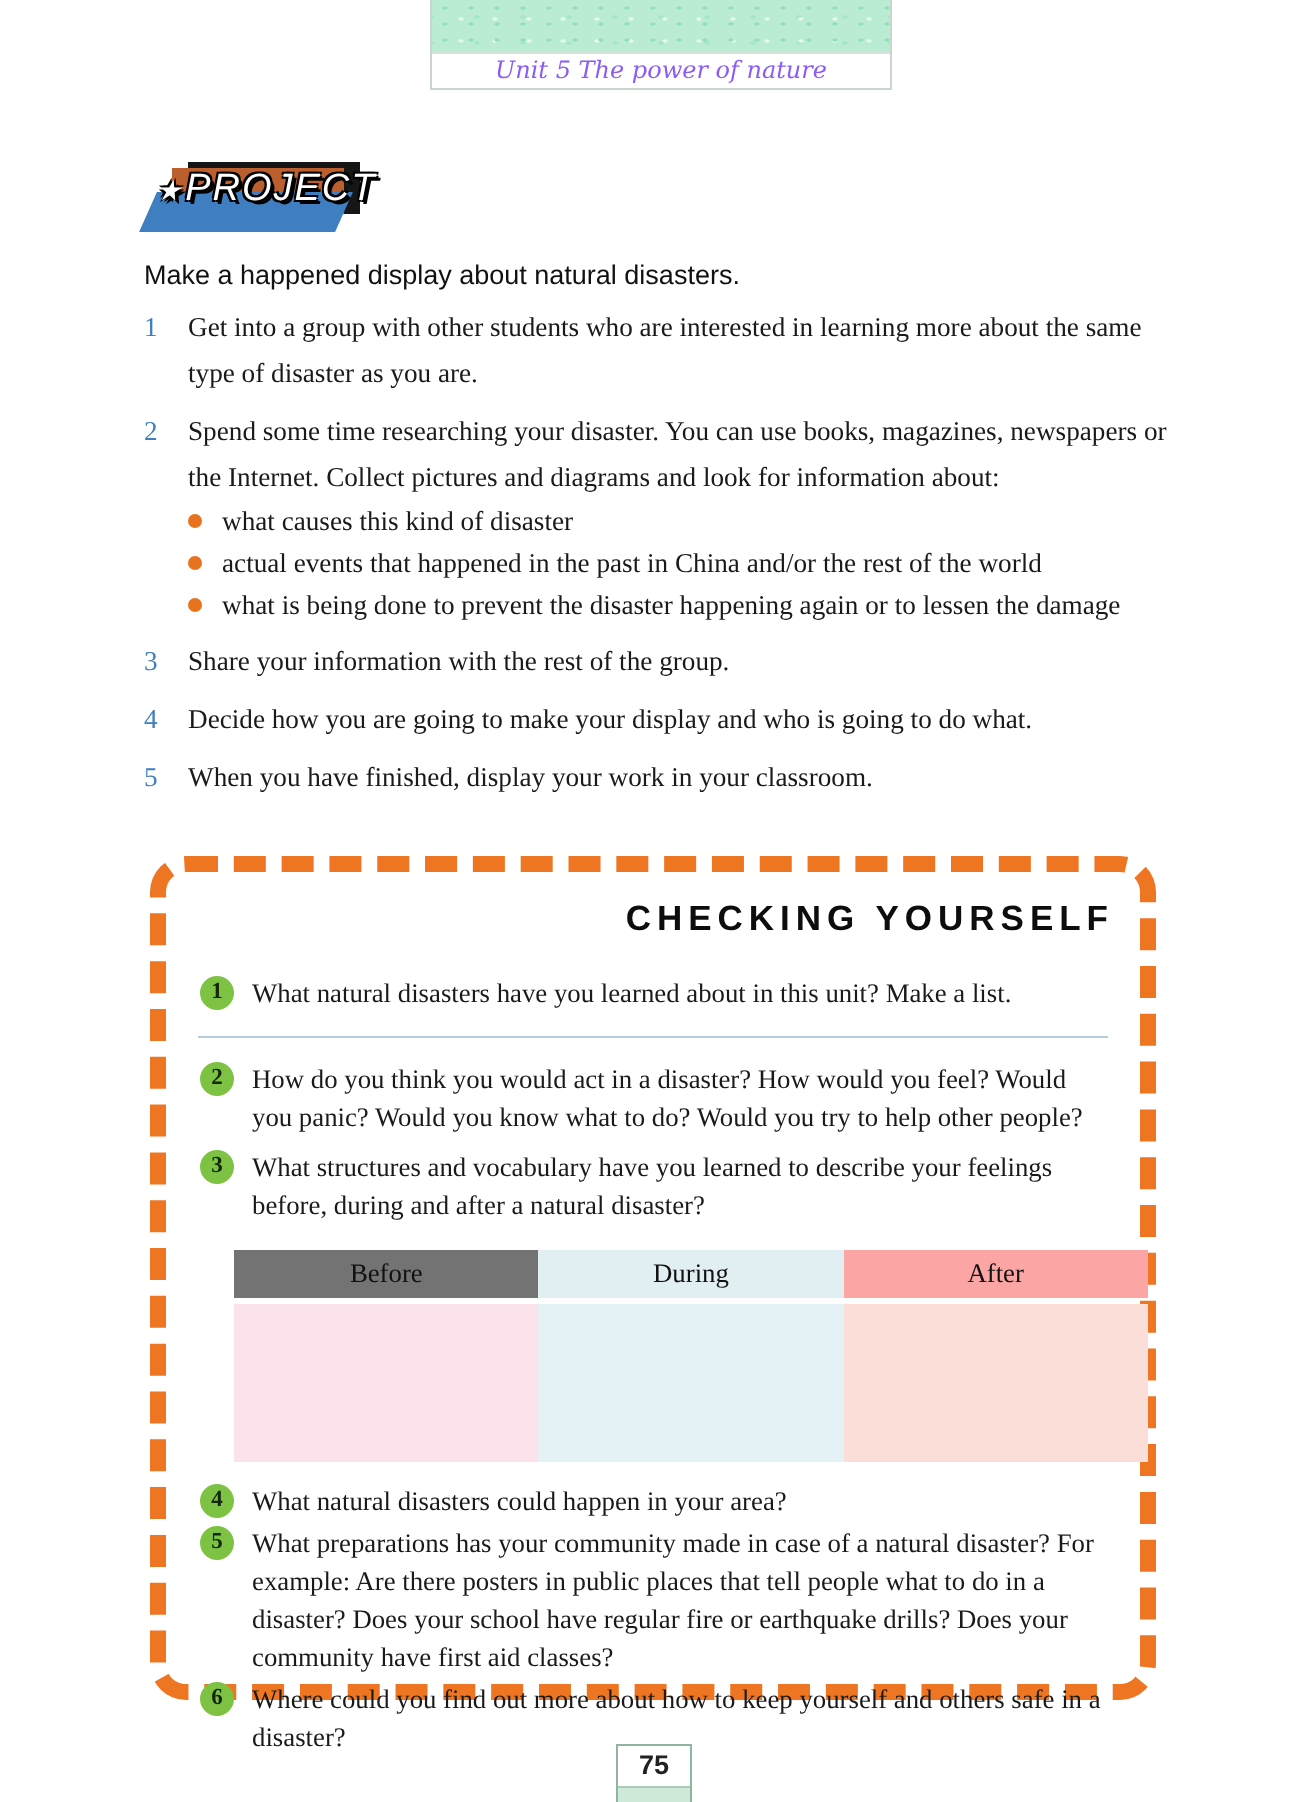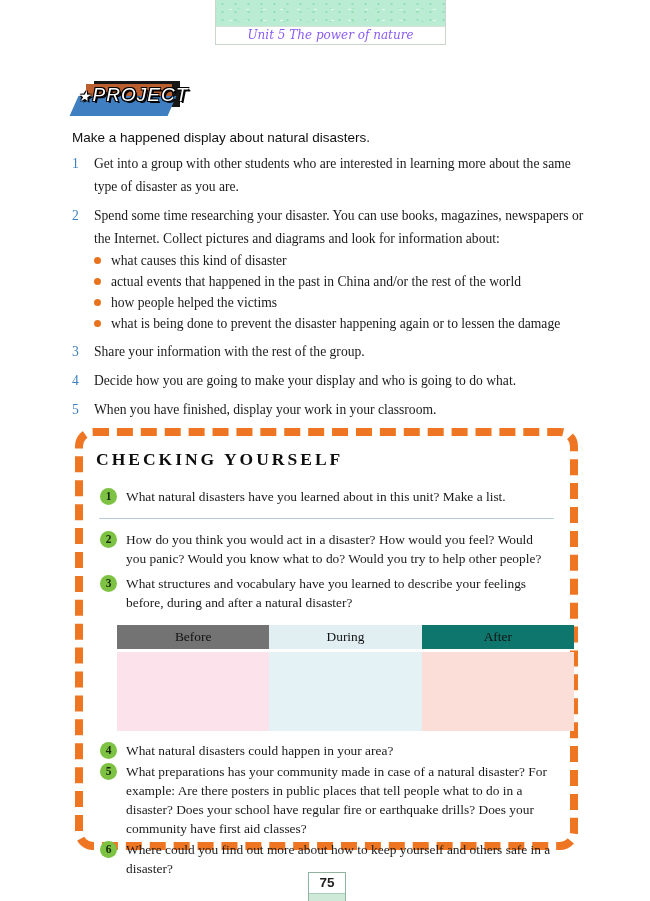--- a/index.html
+++ b/index.html
@@ -58,22 +58,22 @@
     flex-shrink:0;margin:7px 10px 0 0;
   }
 
   
   .check-box{
     position:absolute;left:75px;top:428px;width:503px;height:422px;box-sizing:border-box;
     border:8px dashed #ee7623;border-radius:18px;background:#fff;
     padding:0 13px;
   }
   .cy-title{
-    margin-top:13px;text-align:left;
-    font-family:Liberation Serif, serif;font-weight:800;
+    margin-top:13px;text-align:right;
+    font-family:Liberation Sans, sans-serif;font-weight:800;
     font-size:17.5px;letter-spacing:3px;color:#0d0d0d;
   }
   .q{display:flex;font-size:13.4px;line-height:19px;margin:0 2px;}
   .q-circle{
     width:17px;height:17px;border-radius:50%;background:#7dc243;
     color:#14260b;font-size:11.5px;font-weight:bold;
     display:flex;align-items:center;justify-content:center;
     flex-shrink:0;margin:1px 9px 0 2px;
     font-family:"Liberation Serif",serif;
   }
@@ -86,21 +86,21 @@
   .q6{margin-top:2px;}
 
   
   .feel-table{margin:13px 4px 10px 21px;width:457px;}
   .ft-head,.ft-body{display:grid;grid-template-columns:1fr 1fr 1fr;}
   .ft-head{margin-bottom:3px;}
   .ft-hcell{height:24px;line-height:24px;text-align:center;font-size:13.4px;color:#111;}
   .ft-bcell{height:79px;}
   .c-before-h{background:#737373;}
   .c-during-h{background:#e1eff3;}
-  .c-after-h{background:#0f766e;}
+  .c-after-h{background:#fca5a5;}
   .c-before-b{background:#fce3eb;}
   .c-during-b{background:#e4f1f5;}
   .c-after-b{background:#fcded8;}
 
   
   .page-num{
     position:absolute;left:308px;top:872px;width:38px;height:32px;box-sizing:border-box;
     border:1px solid #8fb5a1;background:#fff;display:flex;flex-direction:column;
   }
   .pn-value{
@@ -143,24 +143,20 @@
           <span class="bullet-row">
             <span class="bullet-dot"></span>
             <span>what causes this kind of disaster</span>
           </span>
           <span class="bullet-row">
             <span class="bullet-dot"></span>
             <span>actual events that happened in the past in China and/or the rest of the world</span>
           </span>
           <span class="bullet-row">
             <span class="bullet-dot"></span>
-            <span>how people helped the victims</span>
-          </span>
-          <span class="bullet-row">
-            <span class="bullet-dot"></span>
             <span>what is being done to prevent the disaster happening again or to lessen the damage</span>
           </span>
         </span>
       </span>
     </div>
 
     <div class="step">
       <span class="step-num">3</span>
       <span class="step-text">Share your information with the rest of the group.</span>
     </div>

